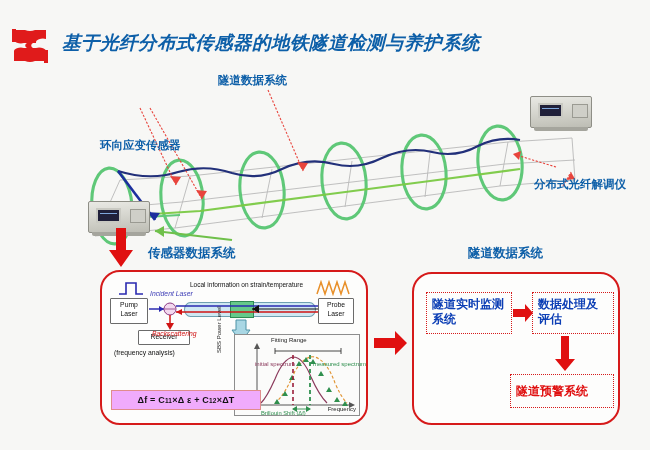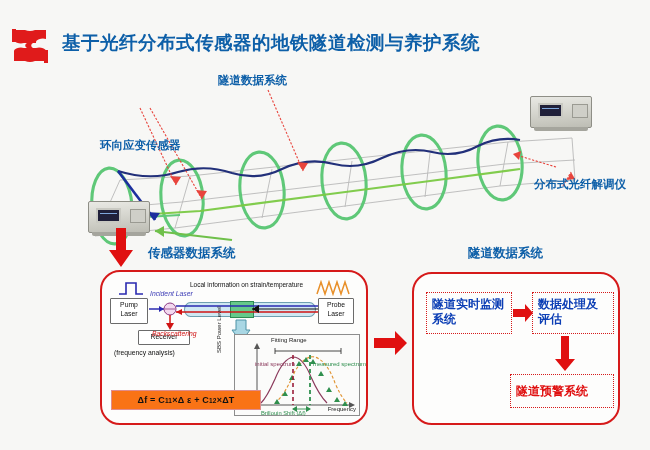--- a/index.html
+++ b/index.html
@@ -10,21 +10,21 @@
     position:relative;
   }
   #root { position:absolute; inset:0; }
 
   
   .header { position:absolute; left:0; top:22px; width:650px; height:46px; }
   .logo { position:absolute; left:10px; top:4px; width:40px; height:40px; }
   .title {
     position:absolute; left:62px; top:8px;
     font-size:18.5px; font-weight:bold; color:#0d5fa8;
-    letter-spacing:0.5px; white-space:nowrap;
+    letter-spacing:0.5px; white-space:nowrap;font-style:italic;
   }
 
   
   .scene { position:absolute; left:0; top:68px; width:650px; height:180px; }
   .scene svg { position:absolute; left:0; top:0; }
 
   .lbl { position:absolute; font-size:11.5px; font-weight:bold; color:#0d5fa8;
          white-space:nowrap; line-height:14px; }
   .lbl-hoop { left:100px; top:22px;margin-top:48px; }
   .lbl-temp { left:218px; top:5px; }
@@ -91,21 +91,21 @@
     position:absolute; left:82px; top:30px; width:132px; height:15px;
     background:#cfe8f2; border:1px solid #6f9fb0; border-radius:7px/8px;
   }
   .fiber-hot {
     position:absolute; left:128px; top:29px; width:24px; height:17px;
     background:#66c98a; border:1px solid #2f8a52;
   }
 
   .formula {
     position:absolute; left:9px; top:118px; width:150px; height:20px;
-    border:1px solid #e08c8c; background:#f97316;
+    border:1px solid #e08c8c; background:#f0abfc;
     font-size:9px; font-weight:bold; color:#111;
     display:flex; align-items:center; justify-content:center;
     letter-spacing:0.2px;
   }
   .formula sub { font-size:6.5px; }
 
   .chartbox {
     position:absolute; left:132px; top:62px; width:126px; height:82px;
     border:1px solid #8d8d8d; background:#fbfbfa;
   }

